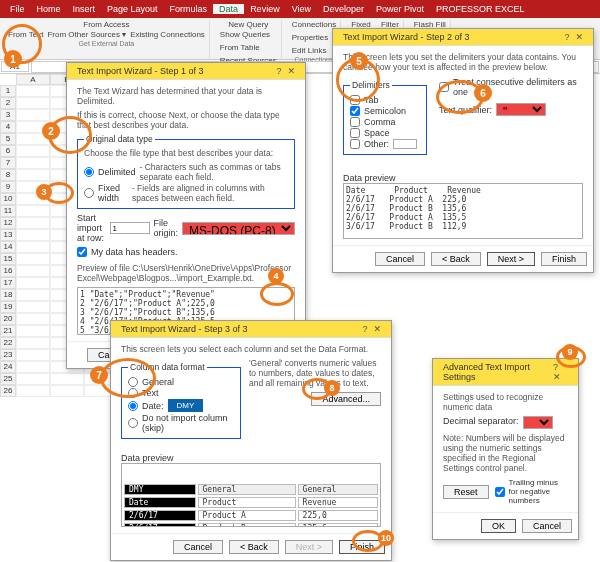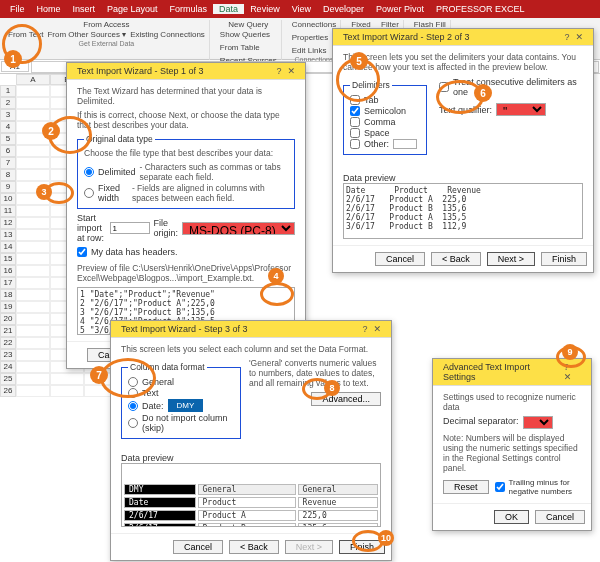--- a/index.html
+++ b/index.html
@@ -453,21 +453,21 @@
     </div>
   </div>
   <div class="btnrow">
     <button class="btn">Cancel</button>
     <button class="btn">&lt; Back</button>
     <button class="btn" disabled="">Next &gt;</button>
     <button class="btn def">Finish</button>
   </div>
 </div>
 
-<div class="dialog" style="left:432px;top:358px;width:160px">
+<div class="dialog" style="left:432px;top:358px;width:147px">
   <div class="titlebar">
     <span>Advanced Text Import Settings</span>
     <div class="ctrls"><span>?</span><span>✕</span></div>
   </div>
   <div class="body">
     <div class="hint">Settings used to recognize numeric data</div>
     <div style="display:flex;align-items:flex-start;gap:4px;margin:2px 0">
         <span>Decimal separator:</span>
         <select class="sel" style="width:30px"></select>
       </div>

